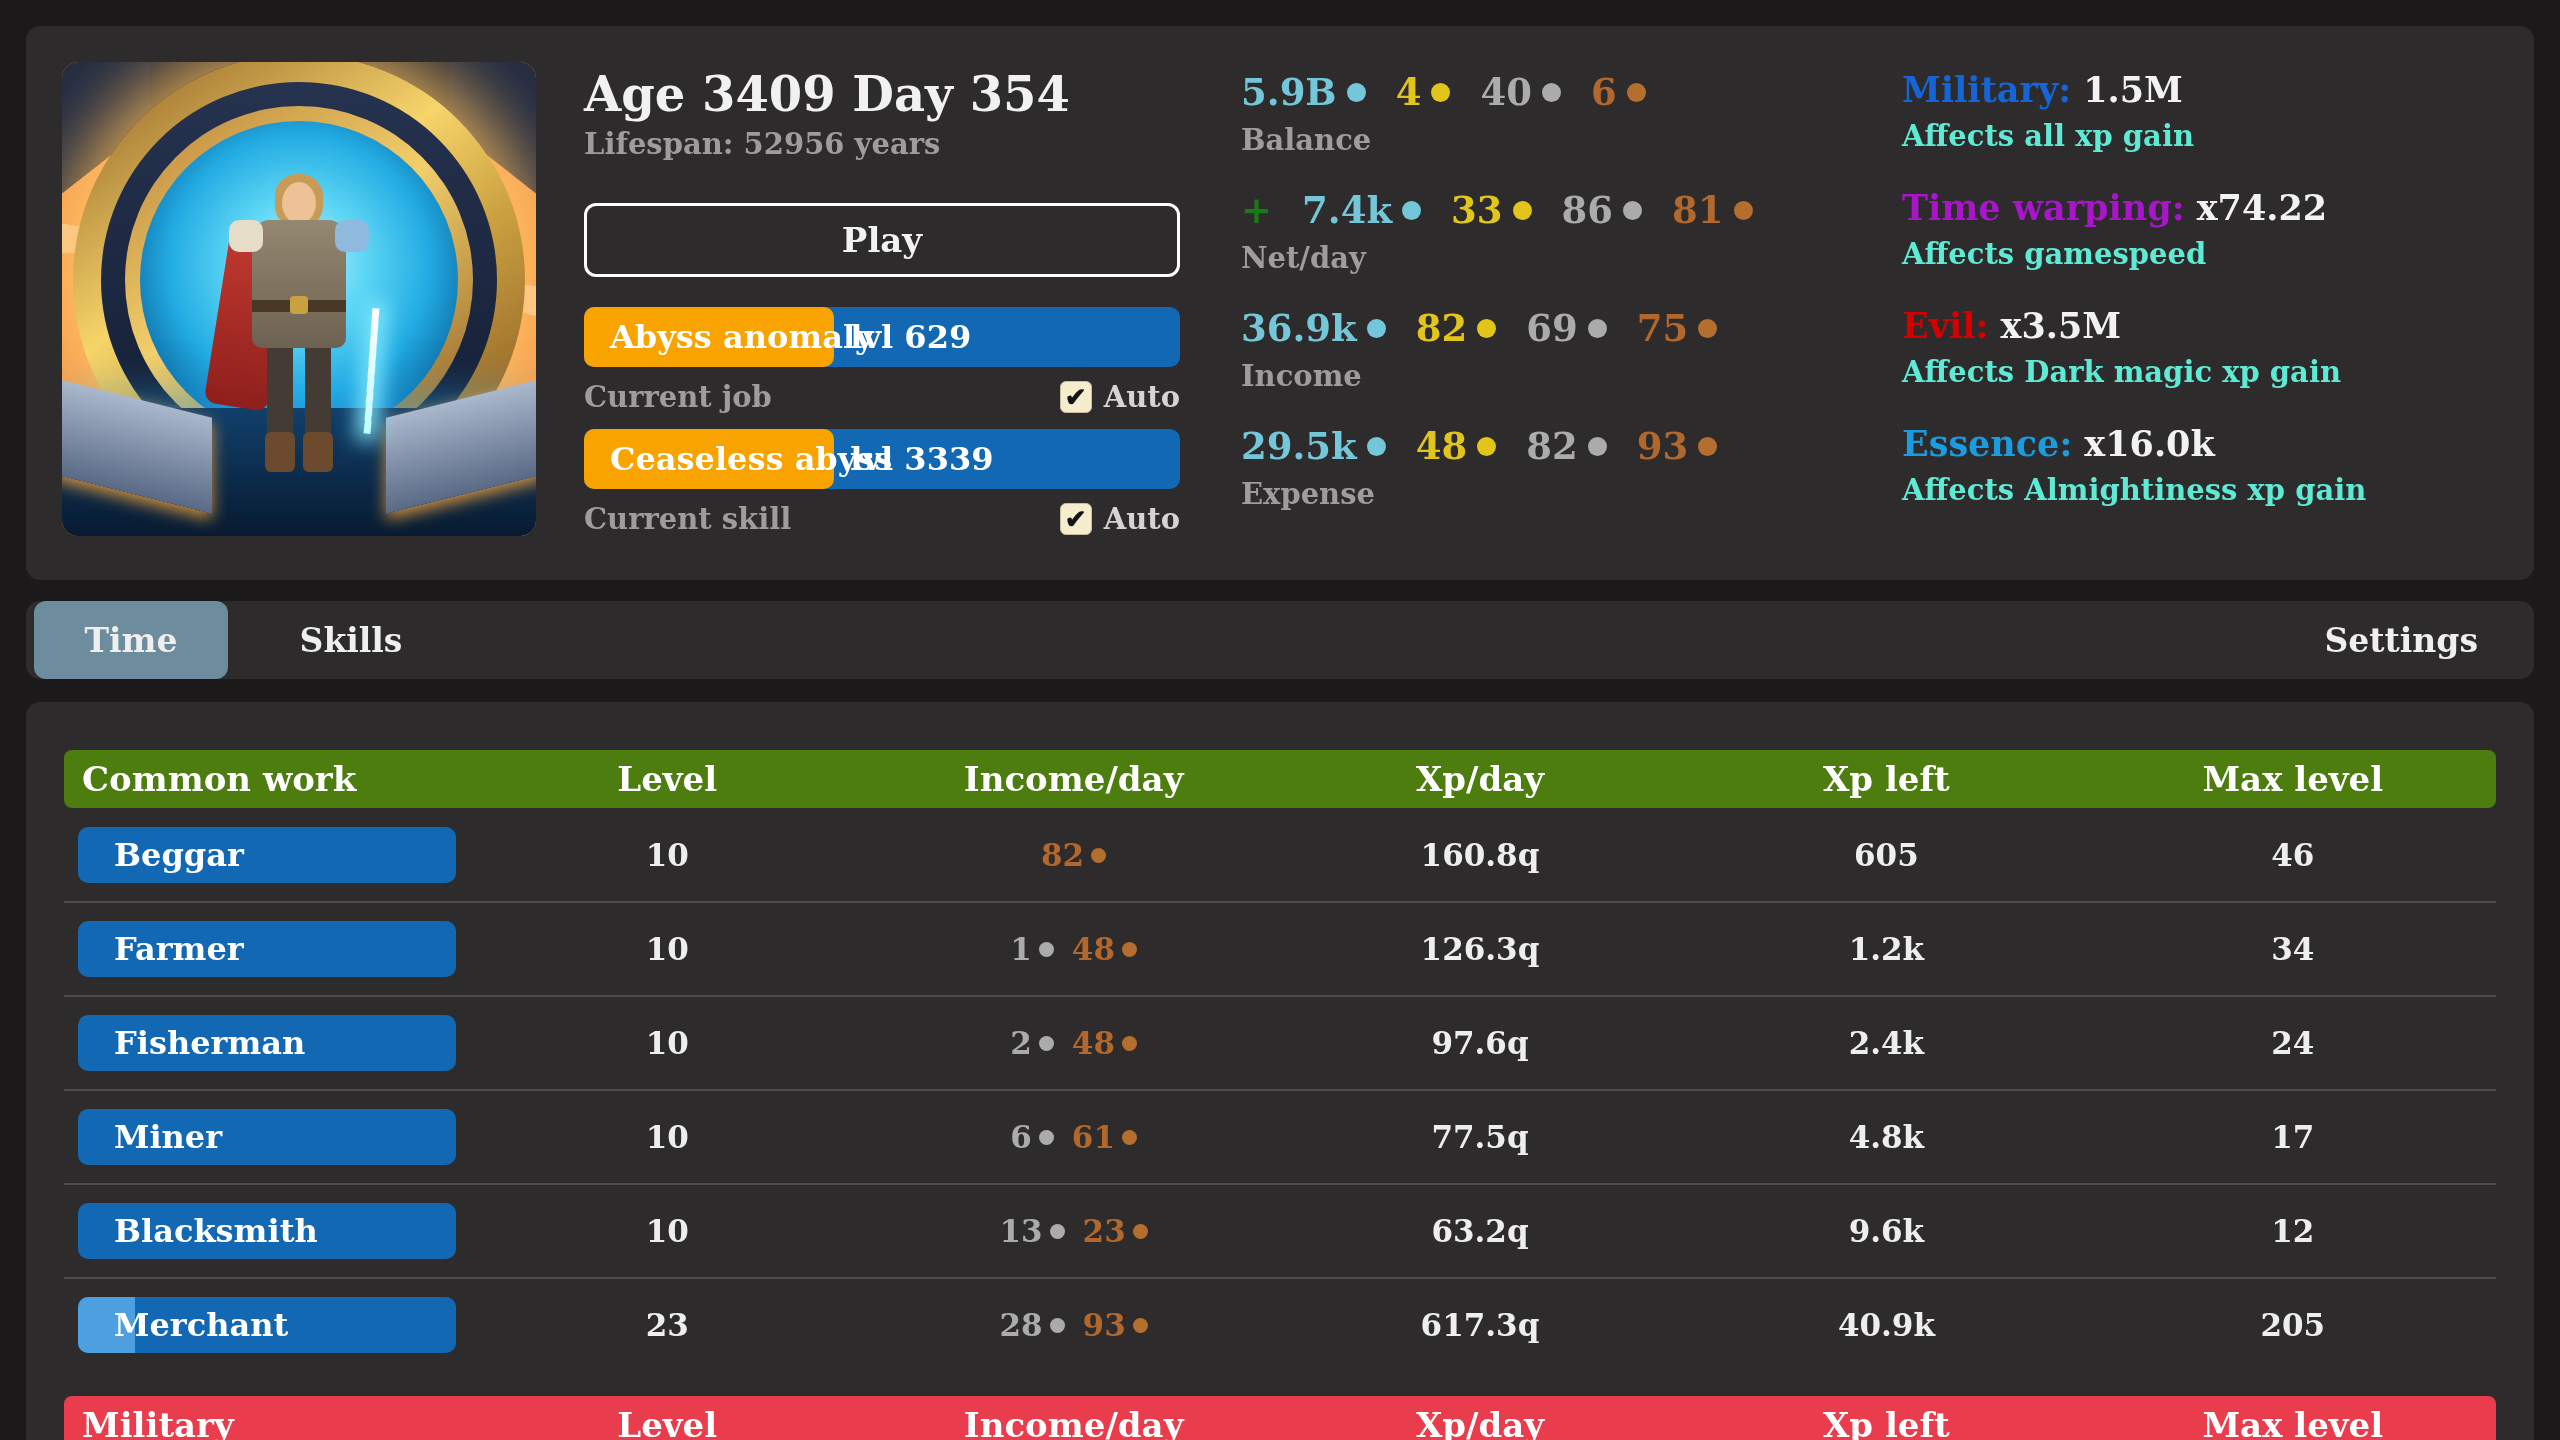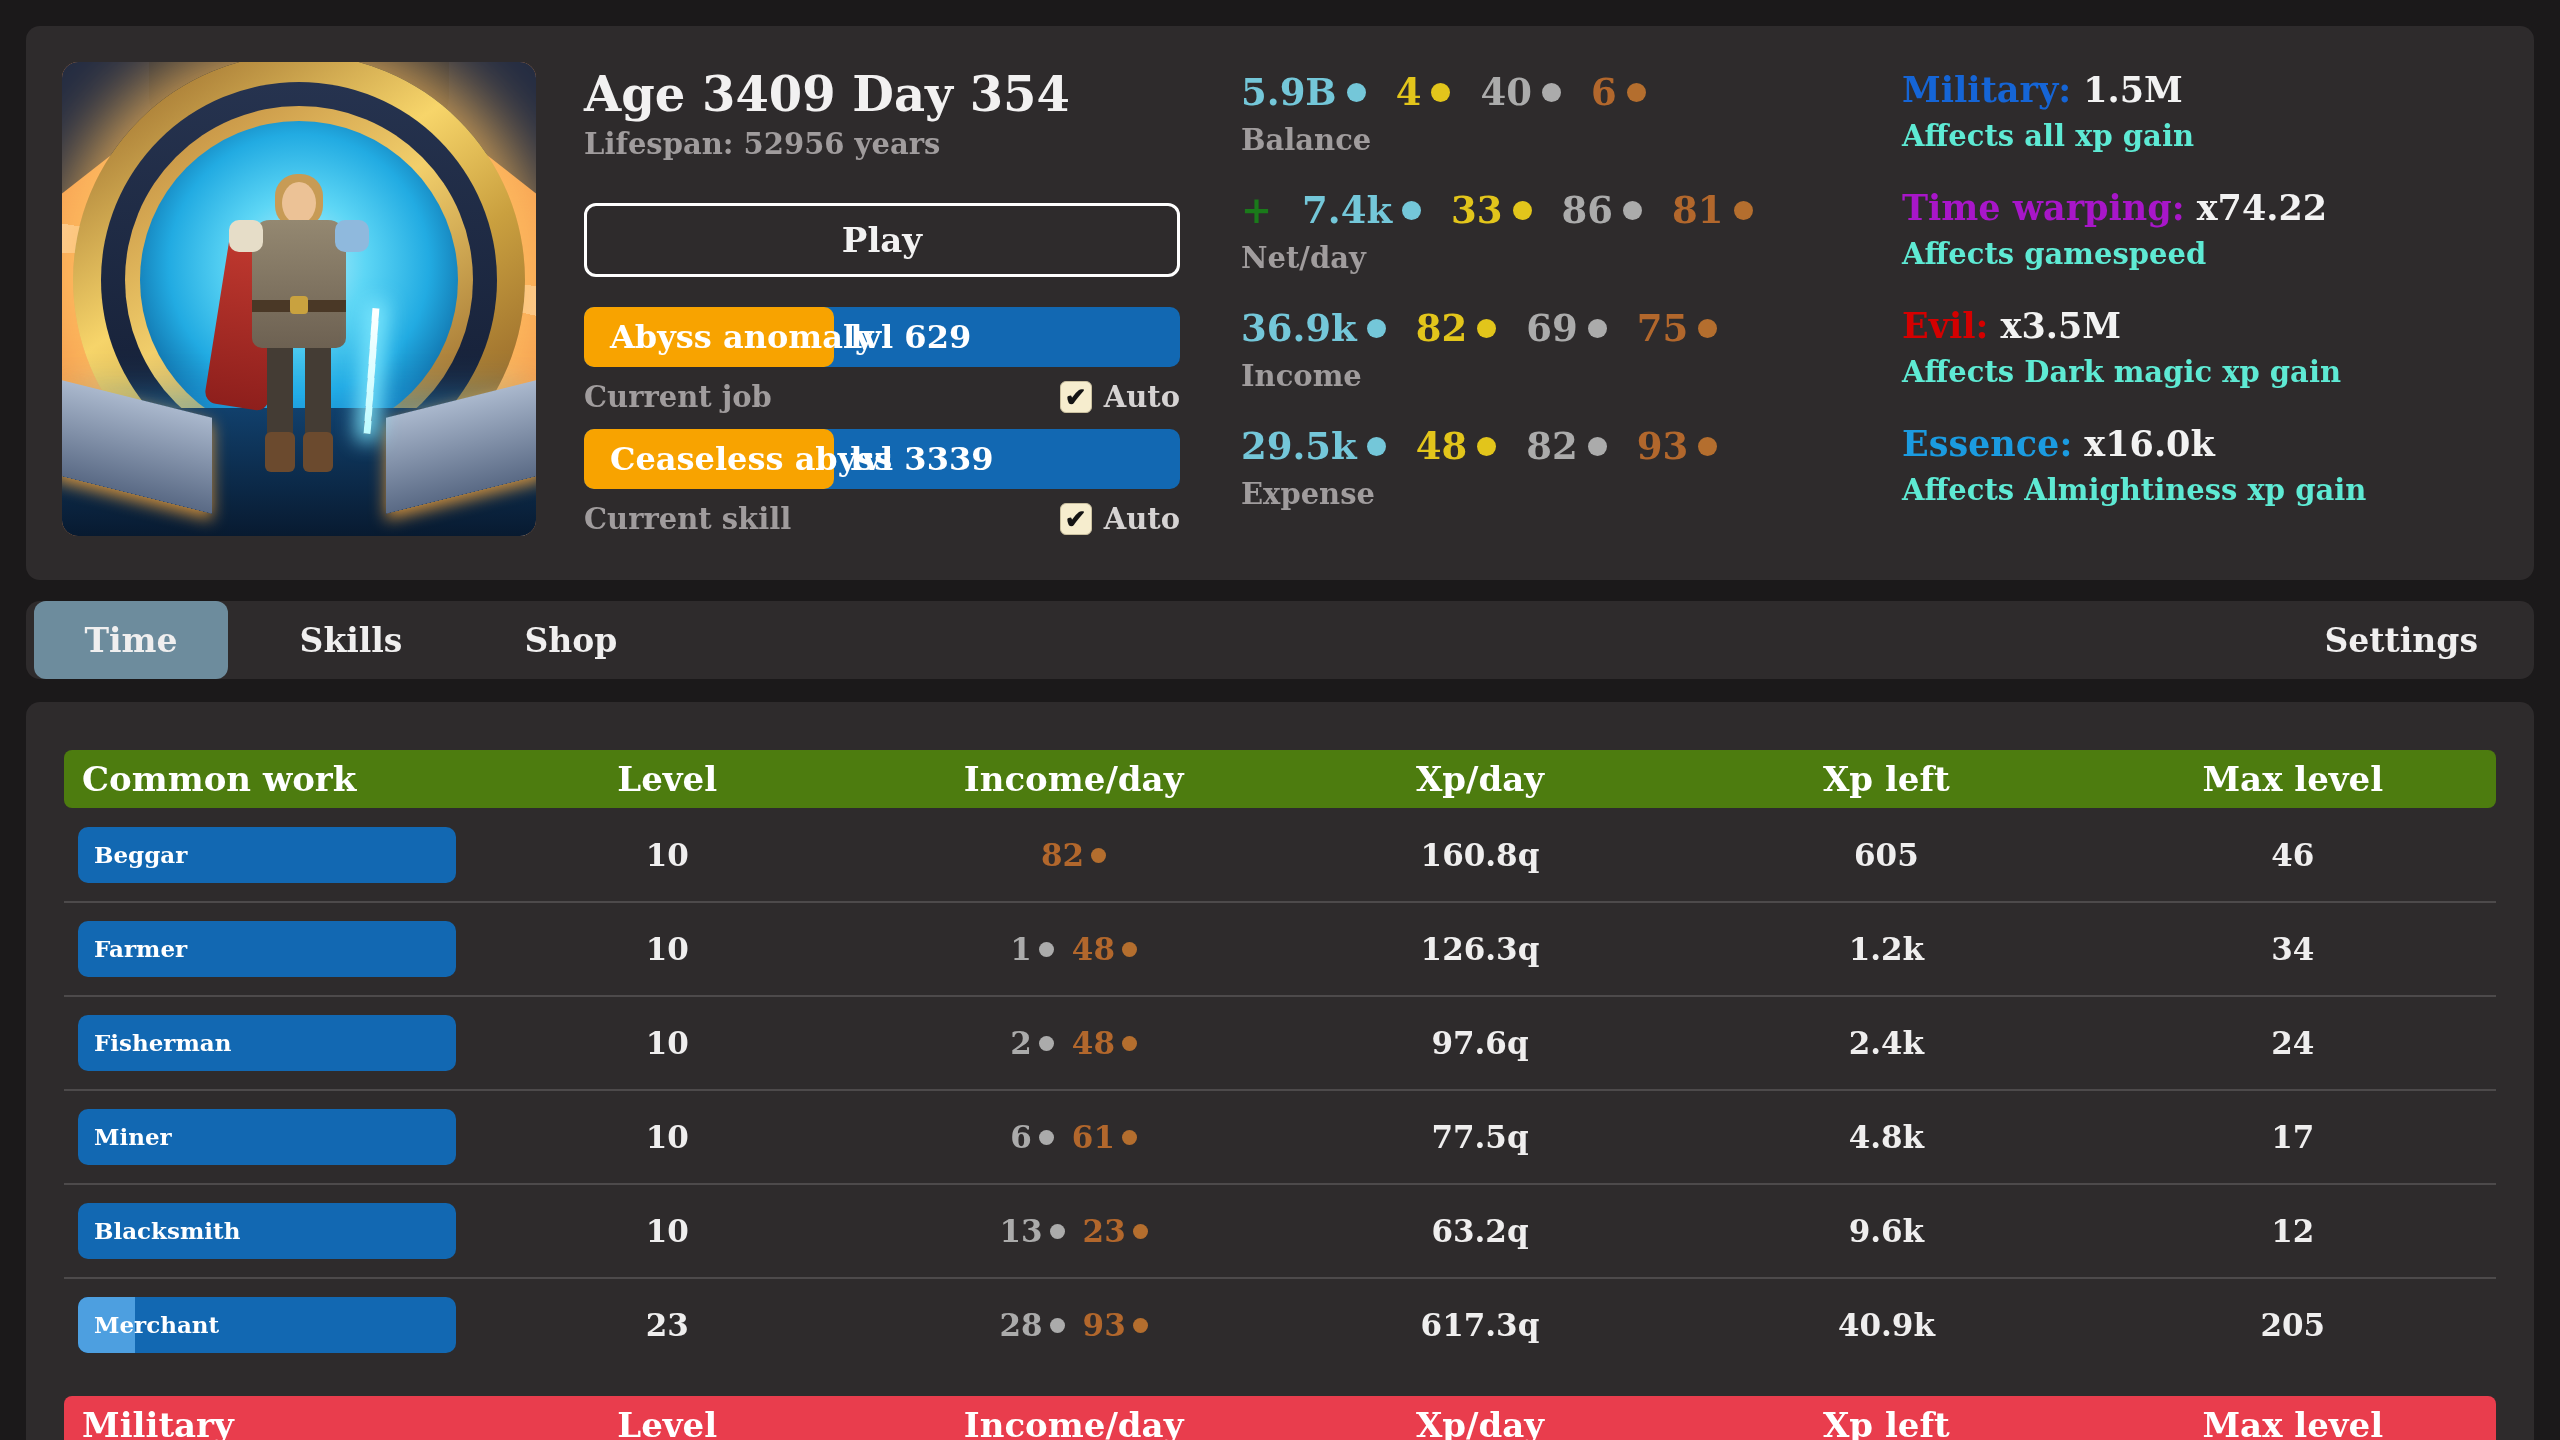--- a/index.html
+++ b/index.html
@@ -131,22 +131,22 @@
   .job-row { height:94px; position:relative; }
   .job-row + .job-row::before { content:""; position:absolute; top:-1px; left:0; right:0;
     height:2px; background:#4d4a4b; }
   .cell { text-align:center; font-size:31px; color:#efeeee; }
   .cell-income { display:flex; justify-content:center; gap:18px; }
   .cell-income .coin-pair { gap:7px; }
   .cell-income .cdot { width:15px; height:15px; }
   .job-btn { margin-left:14px; width:378px; height:56px; border-radius:10px; background:#1268b2;
     position:relative; overflow:hidden; cursor:pointer; }
   .job-fill { position:absolute; left:0; top:0; bottom:0; width:0; background:#4d9fe0; }
-  .job-name { position:relative; display:block; padding-left:16px; line-height:56px;
-    font-size:23px; color:#ffffff; }
+  .job-name { position:relative; display:block; padding-left:36px; line-height:56px;
+    font-size:32px; color:#ffffff; }
 </style>
 </head>
 <body>
 
 <div id="top-panel" class="panel">
 
   <div class="portrait">
     <div class="p-rays"></div>
     <div class="p-corner left"></div>
     <div class="p-corner right"></div>
@@ -336,23 +336,20 @@
 <div id="tab-bar" class="panel">
   <div id="tabs-left">
   <div class="tab" data-active="true">
     <span>Time</span>
   </div>
 
   <div class="tab">
     <span>Skills</span>
   </div>
 
-  <div class="tab">
-    <span>Shop</span>
-  </div>
 
 </div>
   <div class="tab-settings">Settings</div>
 </div>
 
 <div id="table-panel" class="panel">
   <div id="sections-mount">
   <div class="section">
     <div class="section-head content-grid" style="background: #4d7c0f;">
       <div class="section-title">Common work</div>

